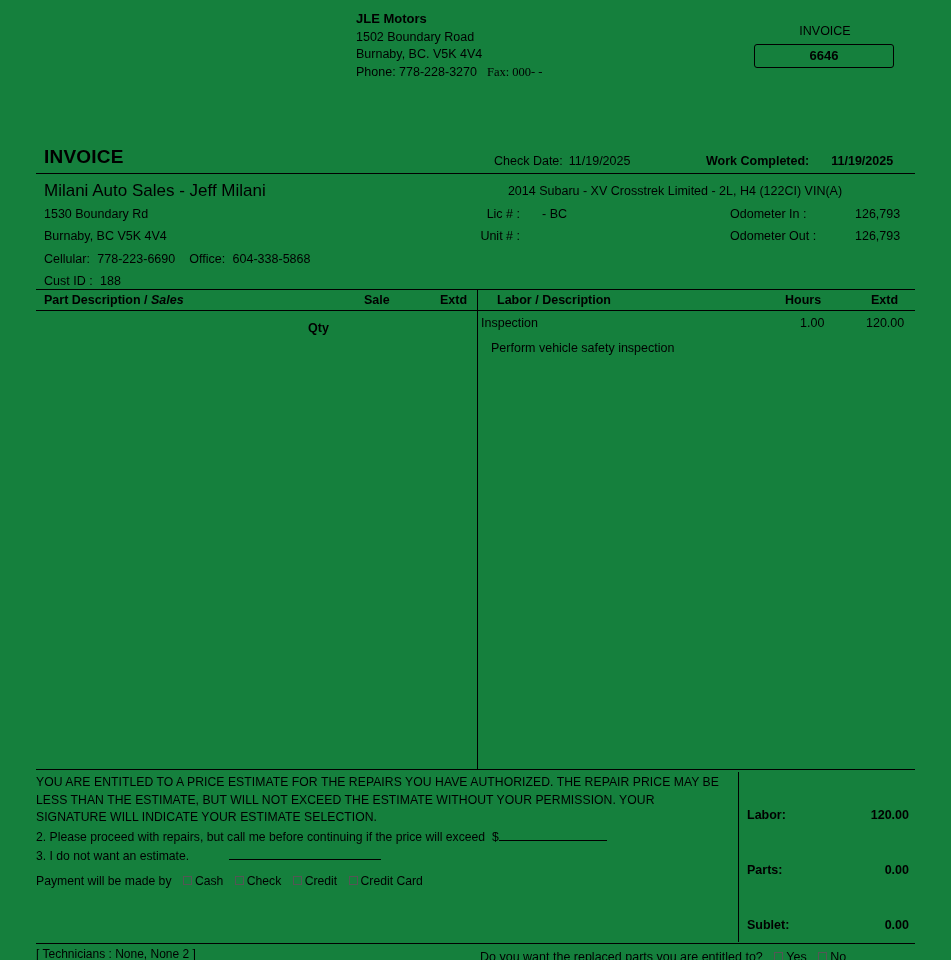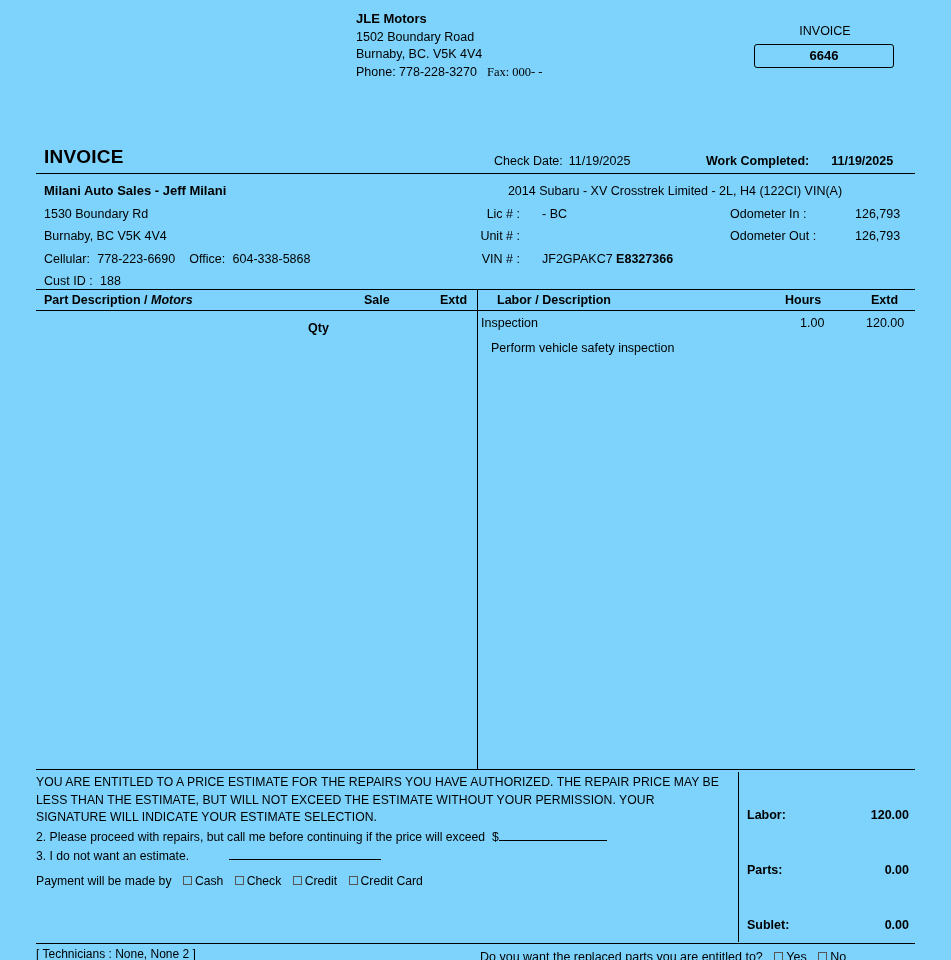--- a/index.html
+++ b/index.html
@@ -8,21 +8,21 @@
     background: #c8c8c8;
   }
   body {
     font-family: "Liberation Sans", sans-serif;
     -webkit-font-smoothing: antialiased;
   }
   .page {
     position: relative;
     width: 951px;
     height: 960px;
-    background: #7dd3fc;
+    background: #15803d;
     overflow: hidden;
     box-sizing: border-box;
   }
   .shopinfo {
     position: absolute;
     left: 356px;
     top: 10px;
     font-size: 12.5px;
     color: #000;
     line-height: 17.5px;
@@ -100,21 +100,21 @@
     background: #000;
   }
 
   .cust {
     position: absolute;
     left: 44px;
     top: 180px;
     font-size: 12.5px;
     line-height: 22.5px;
   }
-  .cust .cname { font-weight: bold; font-size: 13px; }
+  .cust .cname { font-weight: normal; font-size: 17px; }
   .cust .gap { display: inline-block; width: 14px; }
   .cust .lbl-sp { padding-left: 4px; }
 
   .veh {
     position: absolute;
     left: 480px;
     top: 180px;
     width: 435px;
     font-size: 12.5px;
     line-height: 22.5px;
@@ -283,30 +283,26 @@
       <span class="v">-  BC</span>
       <span class="rl">Odometer In :</span>
       <span class="rv">126,793</span>
     </div>
     <div class="row">
       <span class="l">Unit # :</span>
       <span class="v"></span>
       <span class="rl">Odometer Out :</span>
       <span class="rv">126,793</span>
     </div>
-    <div class="row">
-      <span class="l">VIN # :</span>
-      <span class="v"><span>JF2GPAKC7</span> <b class="vinhi">E8327366</b></span>
-    </div>
   </div>
 
   <div class="rule rule-mid"></div>
 
   <div class="col-head ch-part">
-    <span>Part Description /</span> <i>Motors</i>
+    <span>Part Description /</span> <i>Sales</i>
   </div>
   <div class="col-head ch-qty">Qty</div>
   <div class="col-head ch-sale">Sale</div>
   <div class="col-head ch-extd">Extd</div>
   <div class="col-head ch-labor">
     <span>Labor  /</span>&nbsp;<span>Description</span>
   </div>
   <div class="col-head ch-hours">Hours</div>
   <div class="col-head ch-extd2">Extd</div>
 

